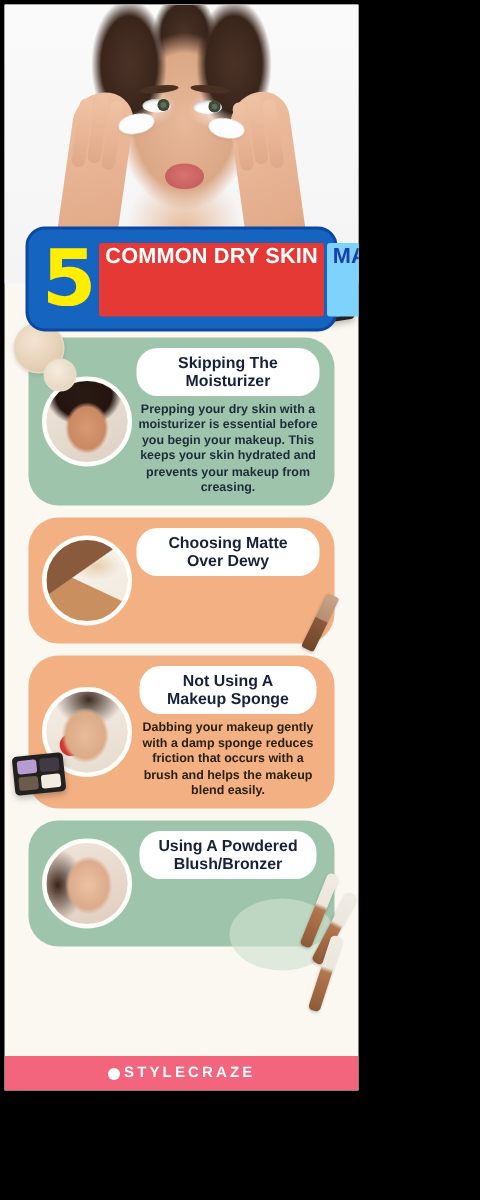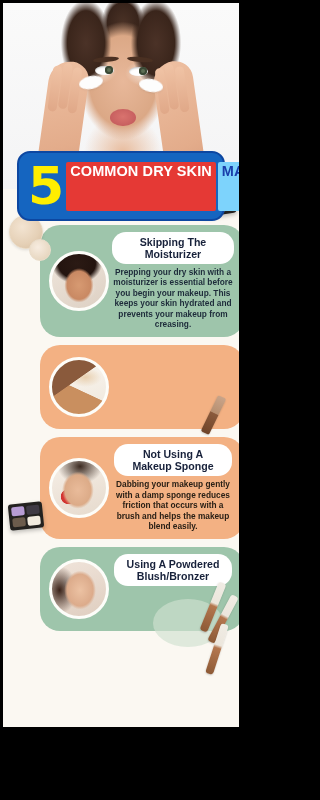--- a/index.html
+++ b/index.html
@@ -124,21 +124,21 @@
     text-align: center;
     padding: 1px 4px;
     border-radius: 2px;
     white-space: nowrap;
   }
   .tl-1 { background: #e53935; color: #ffffff; }
   .tl-2 { background: #7dd3fc; color: #1a3faa; }
   .tl-3 { background: #e53935; color: #ffffff; width: 72%; margin: 15px auto; }
 
   
-  .cards { position: absolute; left: 0; top: 222px; width: 236px; margin-left: 21px; }
+  .cards { position: absolute; left: 0; top: 222px; width: 236px; }
   .card {
     position: relative;
     margin: 0 16px 8px 16px;
     border-radius: 20px;
     min-height: 84px;
     padding: 7px 10px 8px 72px;
     overflow: hidden;
   }
   .card.green { background: #9ec5ab; }
   .card.peach { background: #f3b183; }
@@ -346,20 +346,23 @@
     <div class="card green">
       <div class="card-photo cp1"></div>
       <div class="card-title-wrap">
         <div class="card-title">Skipping The Moisturizer</div>
       </div>
       <div class="card-body">Prepping your dry skin with a moisturizer is essential before you begin your makeup. This keeps your skin hydrated and prevents your makeup from creasing.</div>
     </div>
 
     <div class="card peach">
       <div class="card-photo cp2"></div>
+      <div class="card-title-wrap">
+        <div class="card-title">Choosing Matte Over Dewy</div>
+      </div>
     </div>
 
 
     <div class="card peach">
       <div class="card-photo cp4"></div>
       <div class="card-title-wrap">
         <div class="card-title" style="max-width:118px">Not Using A Makeup Sponge</div>
       </div>
       <div class="card-body">Dabbing your makeup gently with a damp sponge reduces friction that occurs with a brush and helps the makeup blend easily.</div>
     </div>
@@ -367,14 +370,20 @@
     <div class="card green">
       <div class="card-photo cp5"></div>
       <div class="card-title-wrap">
         <div class="card-title" style="max-width:118px">Using A Powdered Blush/Bronzer</div>
       </div>
 
     </div>
 
   </div>
 
+  <div class="footer">
+    <div class="logo-row">
+      <span class="logo-mark"></span>
+      <span class="logo-text">STYLECRAZE</span>
+    </div>
+  </div>
 
 </div>
 
 </body></html>

